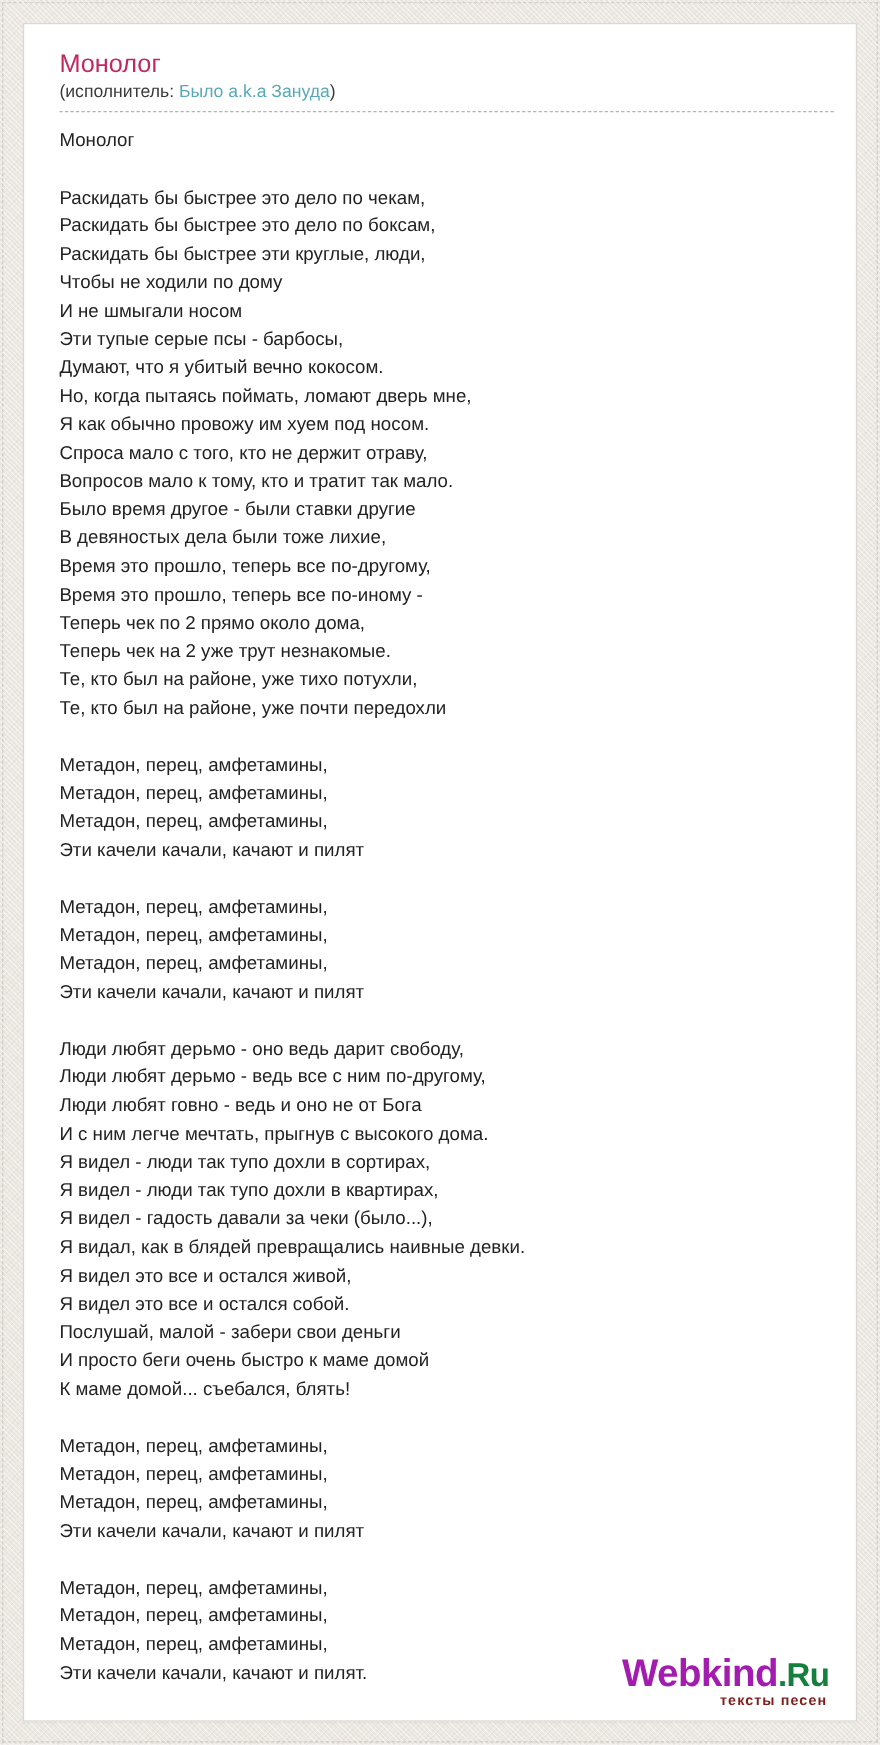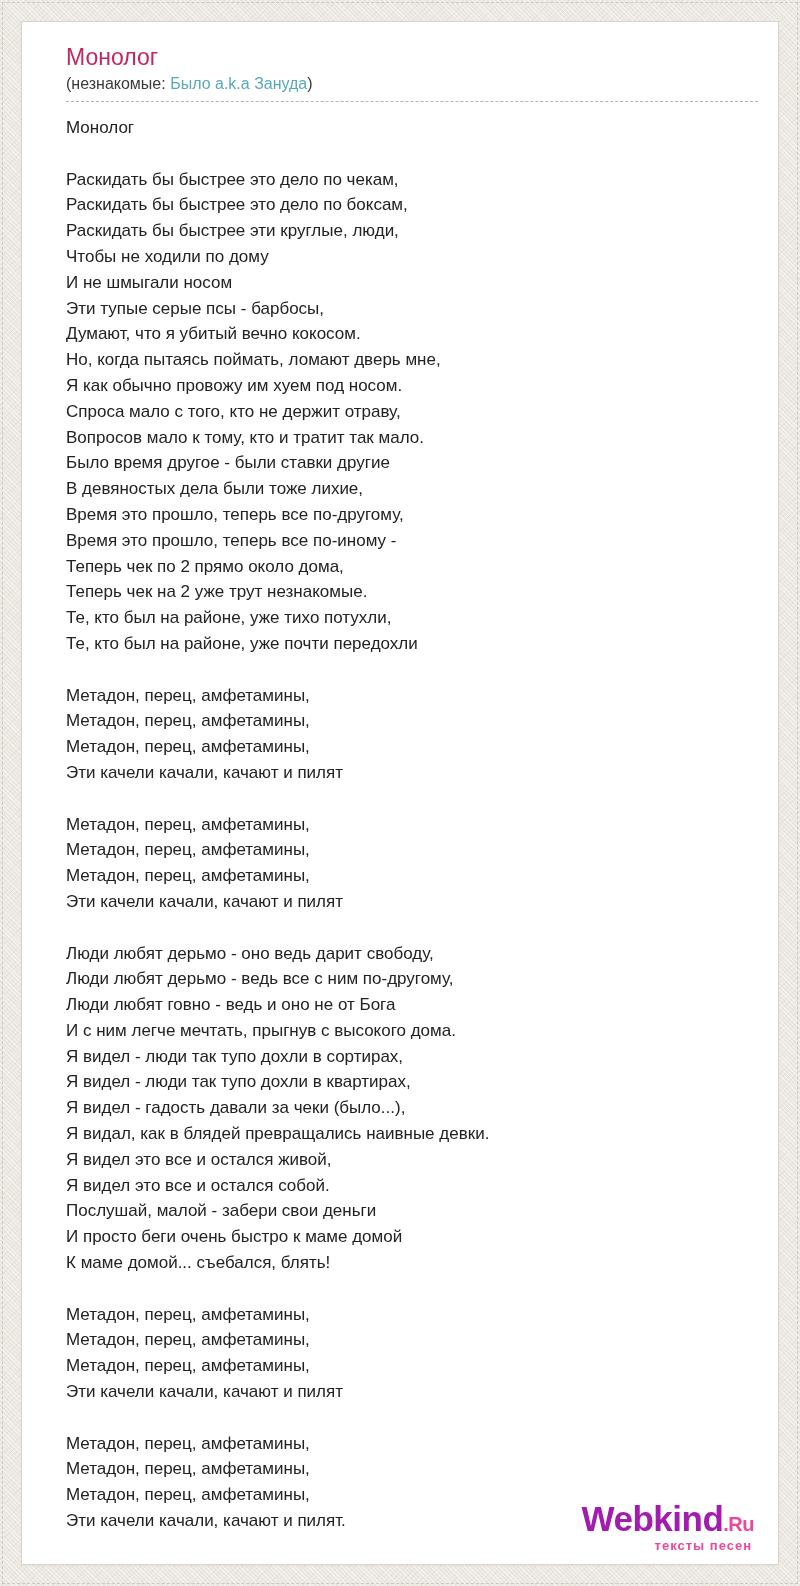--- a/index.html
+++ b/index.html
@@ -25,24 +25,23 @@
     position: absolute;
     left: 21px;
     top: 21px;
     width: 758px;
     height: 1544px;
     background: #ffffff;
     border: 1px solid #d8d4ce;
     box-shadow: 0 1px 2px rgba(0,0,0,0.04);
   }
   .card-inner {
-    padding: 22px 20px 0 17px;
+    padding: 22px 20px 0 32px;
     height: 100%;
     position: relative;
-    margin-left: 27px;
   }
   .song-title {
     font-size: 23px;
     font-weight: 400;
     line-height: 27px;
     color: #c32760;
     margin-bottom: 3px;
   }
   .artist-line {
     font-size: 16px;
@@ -74,41 +73,41 @@
     line-height: 1;
   }
   .logo-word {
     font-weight: 700;
     font-size: 35px;
     letter-spacing: -0.5px;
     line-height: 34px;
     white-space: nowrap;
   }
   .logo-main { color: #a21caf; }
-  .logo-suffix { color: #ec4899; font-size: 20px; text-align: center; }
+  .logo-suffix { color: #15803d; font-size: 30px; text-align: center; }
   .logo-tagline {
     font-weight: 700;
     font-size: 13px;
     letter-spacing: 1px;
-    color: #ec4899;
+    color: #7f1d1d;
     margin-top: -2px;
     margin-right: 2px;
   }
 </style>
 </head>
 <body>
 
 <div class="page-edge"></div>
 
 <div class="card">
   <div class="card-inner">
 
     <h1 class="song-title">Монолог</h1>
 
-    <div class="artist-line"><span>(незнакомые:</span> <a class="artist-link">Было a.k.a Зануда</a><span>)</span></div>
+    <div class="artist-line"><span>(исполнитель:</span> <a class="artist-link">Было a.k.a Зануда</a><span>)</span></div>
 
     <div class="lyrics"><div class="lyric-line">Монолог</div><div class="lyric-line">&nbsp;</div><div class="lyric-line">Раскидать бы быстрее это дело по чекам,</div><div class="lyric-line">Раскидать бы быстрее это дело по боксам,</div><div class="lyric-line">Раскидать бы быстрее эти круглые, люди,</div><div class="lyric-line">Чтобы не ходили по дому</div><div class="lyric-line">И не шмыгали носом</div><div class="lyric-line">Эти тупые серые псы - барбосы,</div><div class="lyric-line">Думают, что я убитый вечно кокосом.</div><div class="lyric-line">Но, когда пытаясь поймать, ломают дверь мне,</div><div class="lyric-line">Я как обычно провожу им хуем под носом.</div><div class="lyric-line">Спроса мало с того, кто не держит отраву,</div><div class="lyric-line">Вопросов мало к тому, кто и тратит так мало.</div><div class="lyric-line">Было время другое - были ставки другие</div><div class="lyric-line">В девяностых дела были тоже лихие,</div><div class="lyric-line">Время это прошло, теперь все по-другому,</div><div class="lyric-line">Время это прошло, теперь все по-иному -</div><div class="lyric-line">Теперь чек по 2 прямо около дома,</div><div class="lyric-line">Теперь чек на 2 уже трут незнакомые.</div><div class="lyric-line">Те, кто был на районе, уже тихо потухли,</div><div class="lyric-line">Те, кто был на районе, уже почти передохли</div><div class="lyric-line">&nbsp;</div><div class="lyric-line">Метадон, перец, амфетамины,</div><div class="lyric-line">Метадон, перец, амфетамины,</div><div class="lyric-line">Метадон, перец, амфетамины,</div><div class="lyric-line">Эти качели качали, качают и пилят</div><div class="lyric-line">&nbsp;</div><div class="lyric-line">Метадон, перец, амфетамины,</div><div class="lyric-line">Метадон, перец, амфетамины,</div><div class="lyric-line">Метадон, перец, амфетамины,</div><div class="lyric-line">Эти качели качали, качают и пилят</div><div class="lyric-line">&nbsp;</div><div class="lyric-line">Люди любят дерьмо - оно ведь дарит свободу,</div><div class="lyric-line">Люди любят дерьмо - ведь все с ним по-другому,</div><div class="lyric-line">Люди любят говно - ведь и оно не от Бога</div><div class="lyric-line">И с ним легче мечтать, прыгнув с высокого дома.</div><div class="lyric-line">Я видел - люди так тупо дохли в сортирах,</div><div class="lyric-line">Я видел - люди так тупо дохли в квартирах,</div><div class="lyric-line">Я видел - гадость давали за чеки (было...),</div><div class="lyric-line">Я видал, как в блядей превращались наивные девки.</div><div class="lyric-line">Я видел это все и остался живой,</div><div class="lyric-line">Я видел это все и остался собой.</div><div class="lyric-line">Послушай, малой - забери свои деньги</div><div class="lyric-line">И просто беги очень быстро к маме домой</div><div class="lyric-line">К маме домой... съебался, блять!</div><div class="lyric-line">&nbsp;</div><div class="lyric-line">Метадон, перец, амфетамины,</div><div class="lyric-line">Метадон, перец, амфетамины,</div><div class="lyric-line">Метадон, перец, амфетамины,</div><div class="lyric-line">Эти качели качали, качают и пилят</div><div class="lyric-line">&nbsp;</div><div class="lyric-line">Метадон, перец, амфетамины,</div><div class="lyric-line">Метадон, перец, амфетамины,</div><div class="lyric-line">Метадон, перец, амфетамины,</div><div class="lyric-line">Эти качели качали, качают и пилят.</div></div>
 
     <a class="logo">
       <div class="logo-word"><span class="logo-main">Webkind</span><span class="logo-suffix">.Ru</span></div>
       <div class="logo-tagline">тексты песен</div>
     </a>
 
   </div>
 </div>

